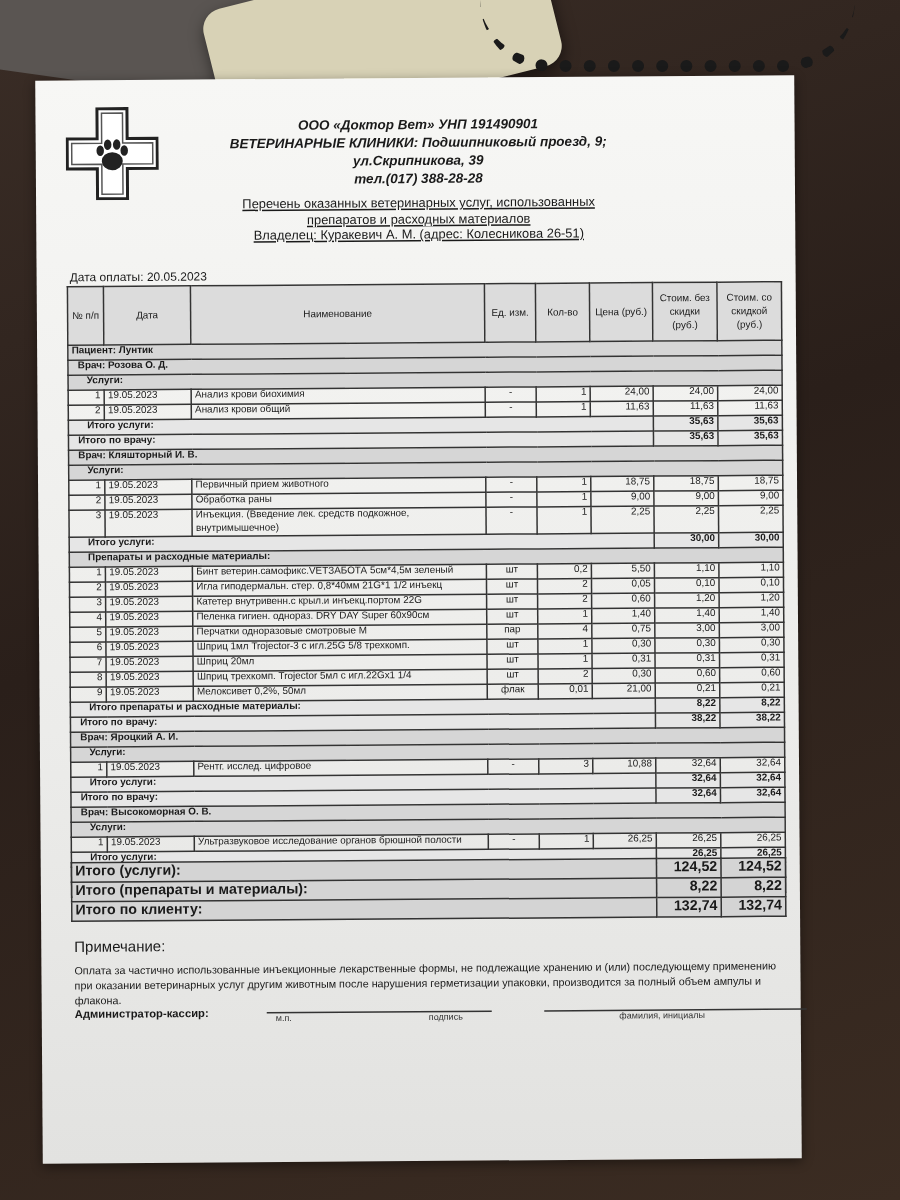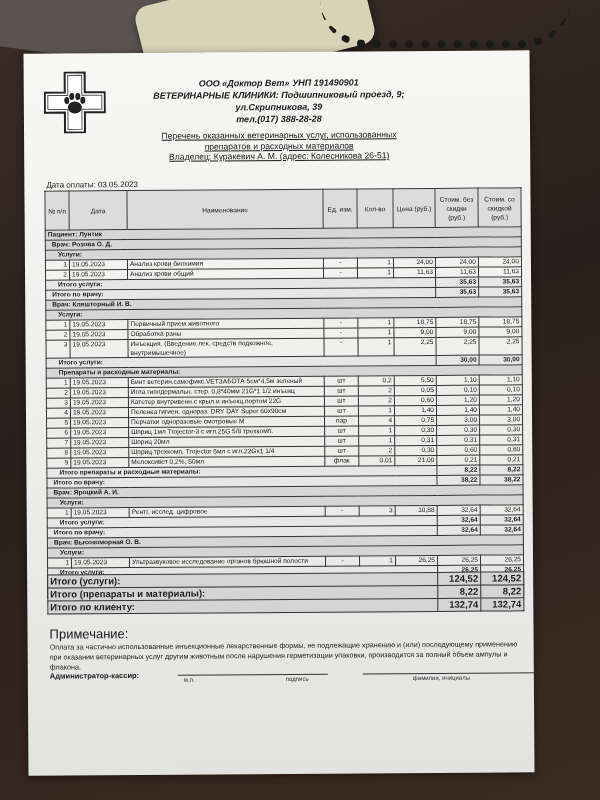--- a/index.html
+++ b/index.html
@@ -41,21 +41,21 @@
   table.inv th { background:#dcdcdc; font-weight:normal; height:38px; line-height:9px; text-align:center; white-space:normal; }
   .band td { background:#d6d6d6; font-weight:bold; }
   .sum td { background:#e6e6e6; font-weight:bold; }
   .r { text-align:right; }
   .c { text-align:center; }
   .ind1 { padding-left:6px !important; }
   .ind2 { padding-left:12px !important; }
   .wrap { white-space:normal !important; }
   table.tot { position:absolute; left:20px; top:521px; width:476px; border-collapse:collapse; table-layout:fixed; font-size:9.5px; font-weight:bold; }
   table.tot td { border:1px solid #333; background:#d4d4d4; height:12px; padding:0 2px; line-height:12px; }
-  .note-label { position:absolute; left:22px; top:573px; font-size:13px;text-align:center; }
+  .note-label { position:absolute; left:22px; top:573px; font-size:10px;text-align:center; }
   .note { position:absolute; left:22px; top:589px; width:470px; font-size:7.2px; line-height:10px; }
   .admin { position:absolute; left:22px; top:618px; font-size:7.5px;font-weight:bold; }
   .sigline { position:absolute; top:622px; height:0; border-top:1.5px solid #333; }
   .siglbl { position:absolute; top:624px; font-size:6px; color:#333; }
 </style>
 </head>
 <body>
 
 <div class="desk-board"></div>
 <div class="desk-phone"></div>
@@ -79,21 +79,21 @@
     <div>ул.Скрипникова, 39</div>
     <div>тел.(017) 388-28-28</div>
   </div>
 
   <div class="title">
     <div>Перечень оказанных ветеринарных услуг, использованных</div>
     <div>препаратов и расходных материалов</div>
     <div>Владелец: Куракевич А. М. (адрес: Колесникова 26-51)</div>
   </div>
 
-  <div class="paydate">Дата оплаты: 03.05.2023</div>
+  <div class="paydate">Дата оплаты: 20.05.2023</div>
 
   <table class="inv">
     <colgroup>
       <col style="width:24px">
         <col style="width:58px">
         <col style="width:196px">
         <col style="width:34px">
       <col style="width:36px">
         <col style="width:42px">
         <col style="width:43px">

